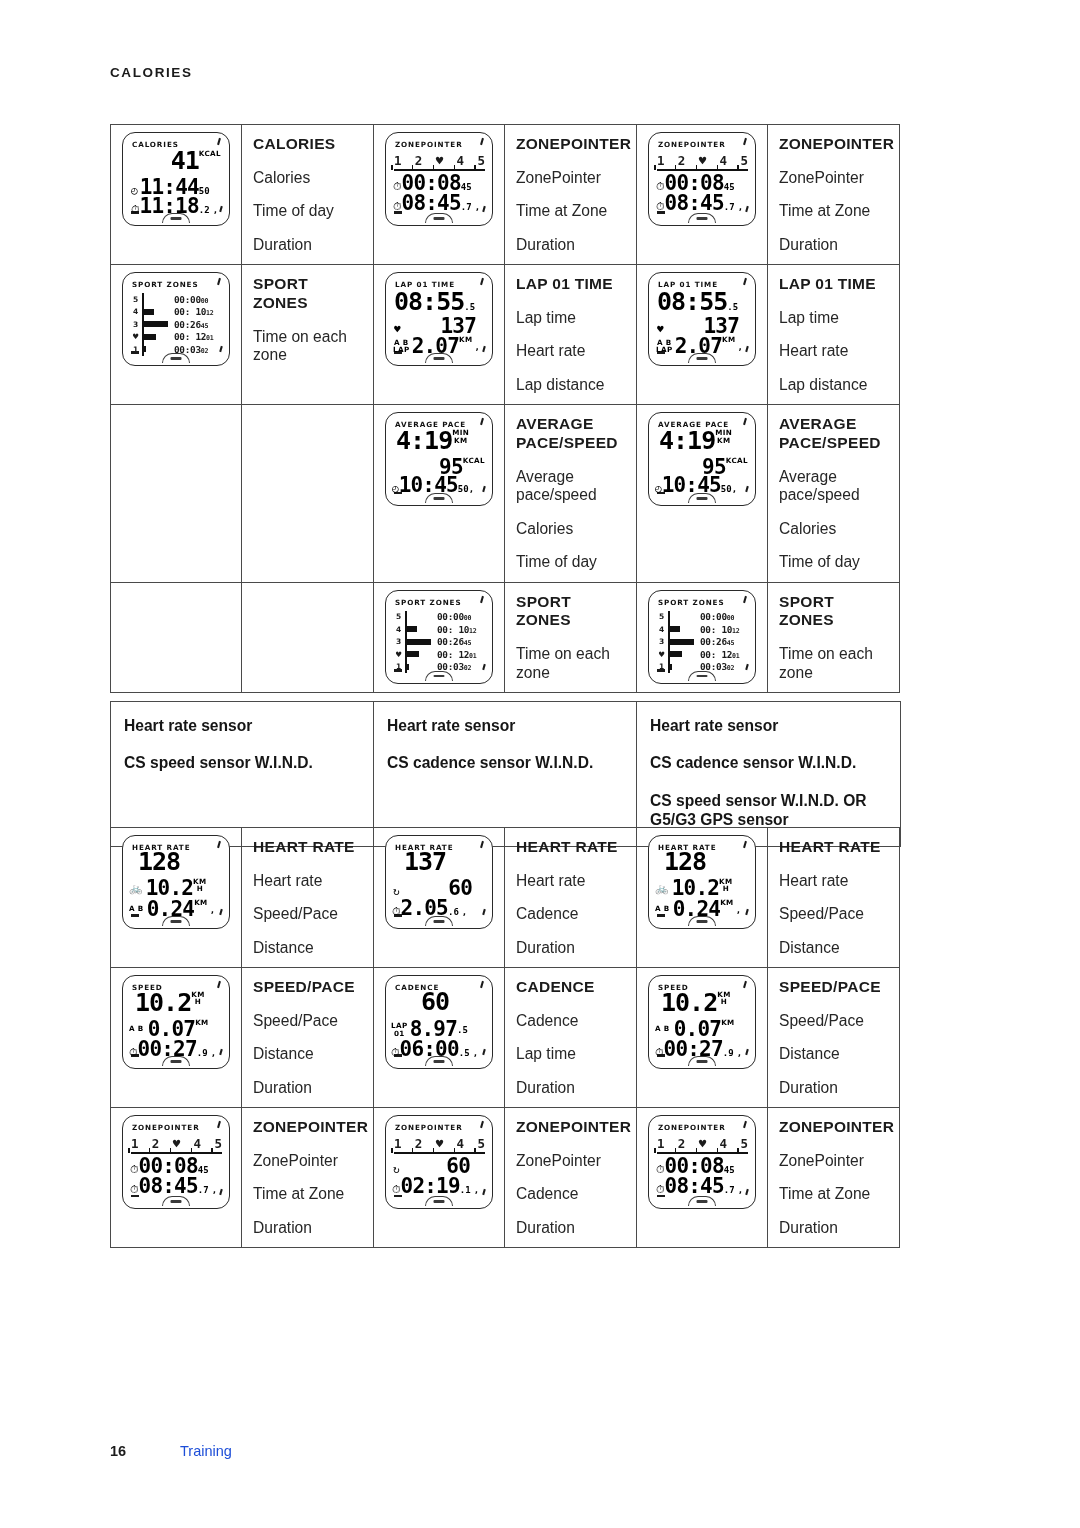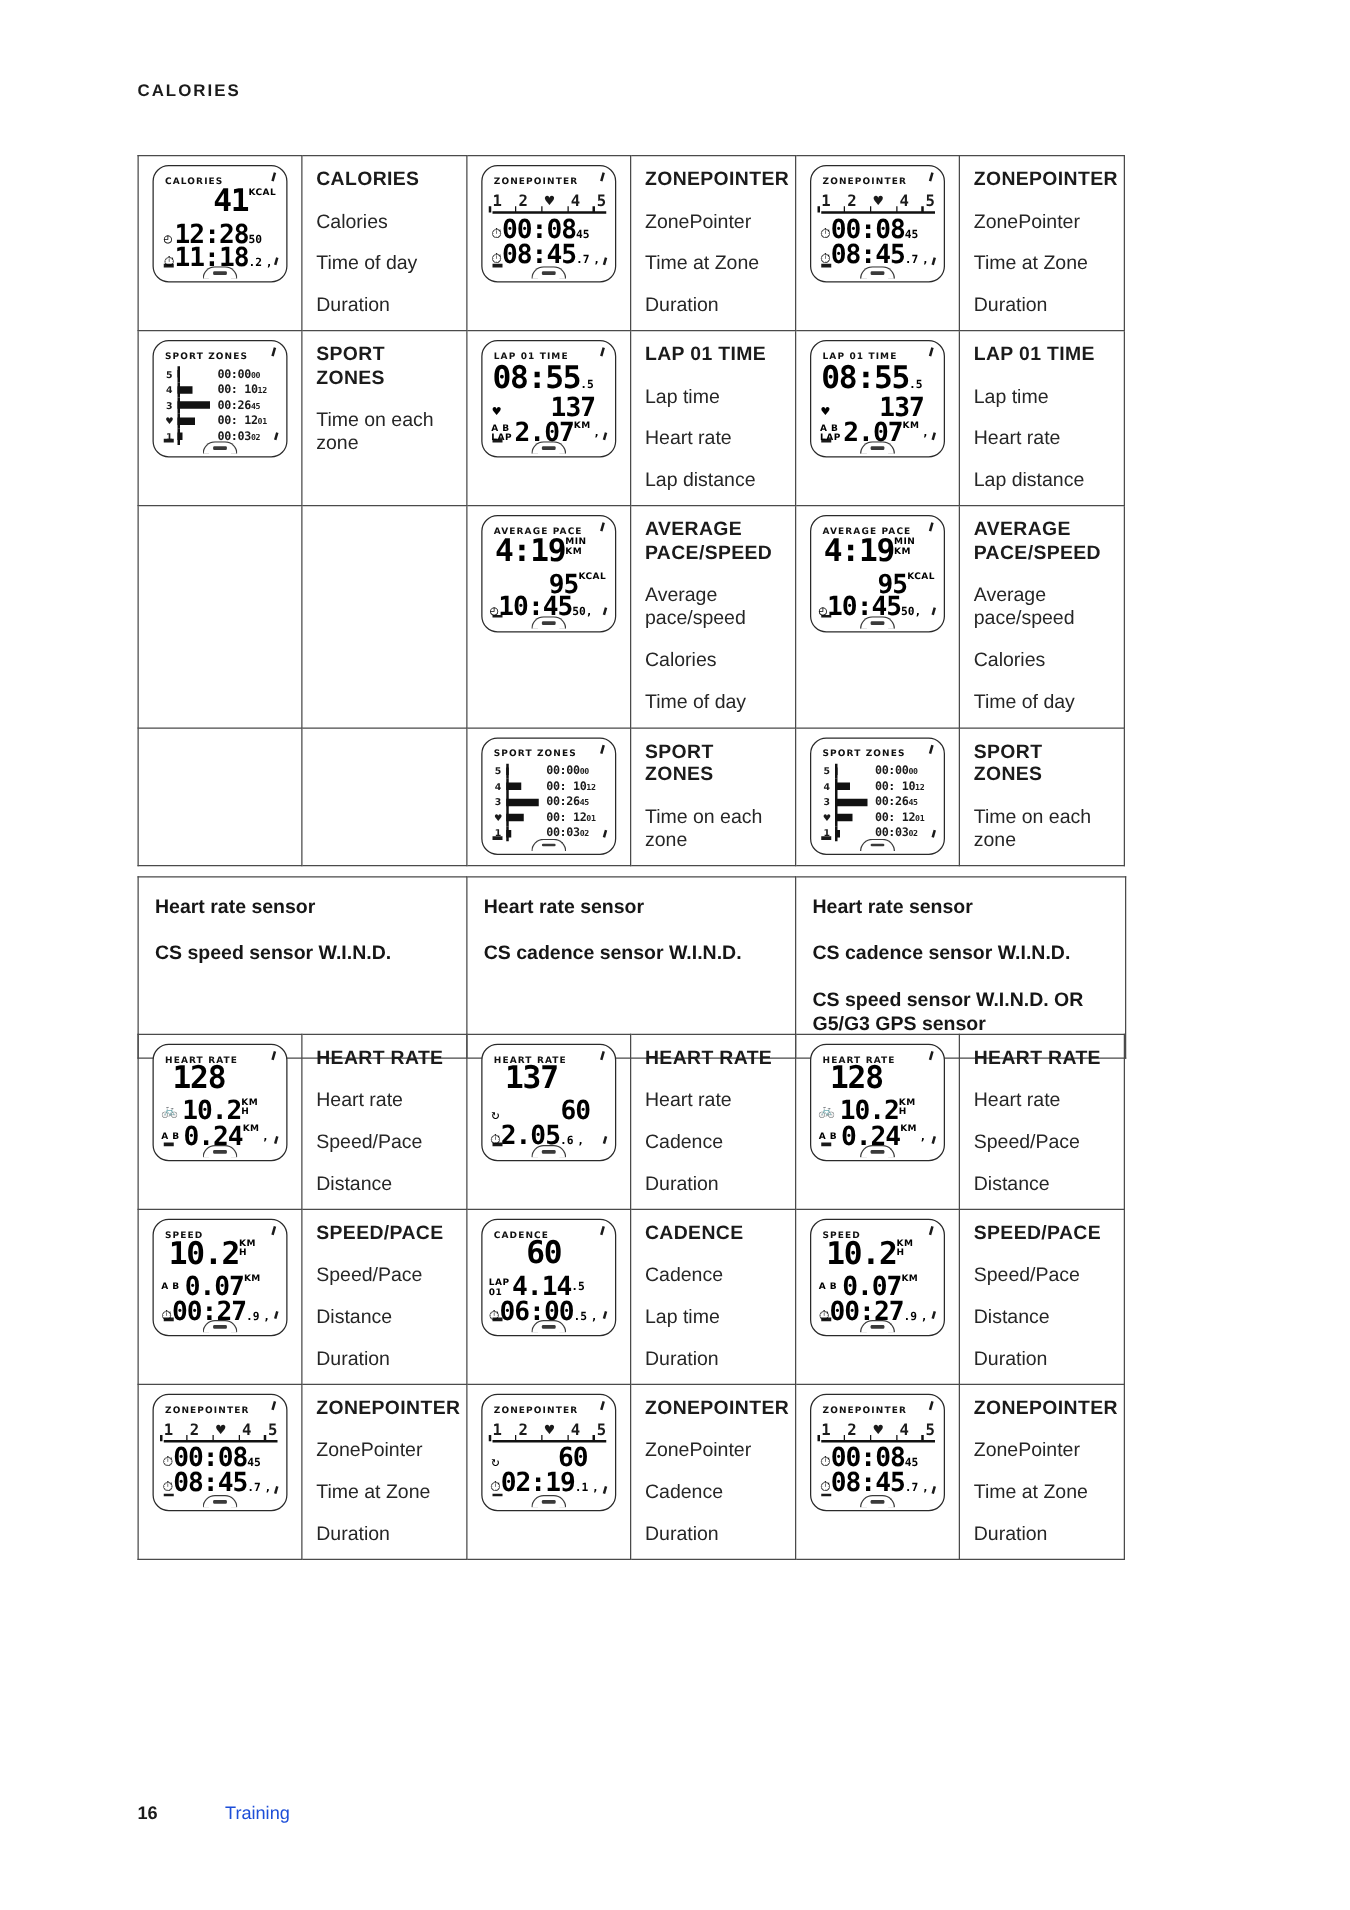--- a/index.html
+++ b/index.html
@@ -126,20 +126,21 @@
     font-size:25px;font-weight:bold;letter-spacing:-1px;
     line-height:1;
   }
   .mid{
     font-size:21px;font-weight:bold;letter-spacing:-0.8px;line-height:1;
   }
   .unit{
     font-size:7.2px;font-weight:bold;line-height:1.05;
     letter-spacing:0.4px;
     font-family:"DejaVu Sans", sans-serif;
+    text-align:center;
   }
   .sub{font-size:9px;font-weight:bold;font-family:"DejaVu Sans Mono", monospace;}
   .ico{font-size:11px;line-height:1;}
 
   
   .zonebar{
     position:absolute;left:8px;right:7px;top:20px;
     font-family:"DejaVu Sans Mono", monospace;
     font-size:12.5px;font-weight:bold;
     display:flex;justify-content:space-between;align-items:center;
@@ -204,21 +205,21 @@
               <span class="tick-tr"></span>
               <span class="tick-br"></span>
               <span class="tick-bl"></span>
               <div class="title">CALORIES</div>
               <div class="row" style="top:15px;justify-content:flex-end;padding-right:8px;">
                 <span class="big">41</span>
                 <span class="unit" style="align-self:flex-start;margin-top:2px;">KCAL</span>
               </div>
               <div class="row" style="top:44px;padding-left:8px;">
                 <span class="ico">◴</span>
-                <span class="mid" style="margin-left:2px;">12:28</span>
+                <span class="mid" style="margin-left:2px;">11:44</span>
                 <span class="sub">50</span>
               </div>
               <div class="row" style="top:63px;padding-left:8px;">
                 <span class="ico">⏱</span>
                 <span class="mid">11:18</span>
                 <span class="sub">.2</span>
                 <span class="sub" style="margin-left:3px;">,</span>
               </div>
               <span class="btn"></span>
             </div>
@@ -844,21 +845,21 @@
               <span class="tick-tr"></span>
               <span class="tick-br"></span>
               <span class="tick-bl"></span>
               <div class="title">CADENCE</div>
               <div class="row" style="top:13px;padding-left:35px;">
                 <span class="big">60</span>
               </div>
               <div class="row" style="top:43px;padding-left:5px;align-items:center;">
                 <span class="unit" style="line-height:1.0;white-space:pre-line;">LAP
 01</span>
-                <span class="mid" style="margin-left:2px;">4.14</span>
+                <span class="mid" style="margin-left:2px;">8.97</span>
                 <span class="sub">.5</span>
               </div>
               <div class="row" style="top:63px;padding-left:5px;">
                 <span class="ico">⏱</span>
                 <span class="mid">06:00</span>
                 <span class="sub">.5</span>
                 <span class="sub" style="margin-left:3px;">,</span>
               </div>
               <span class="btn"></span>
             </div>

